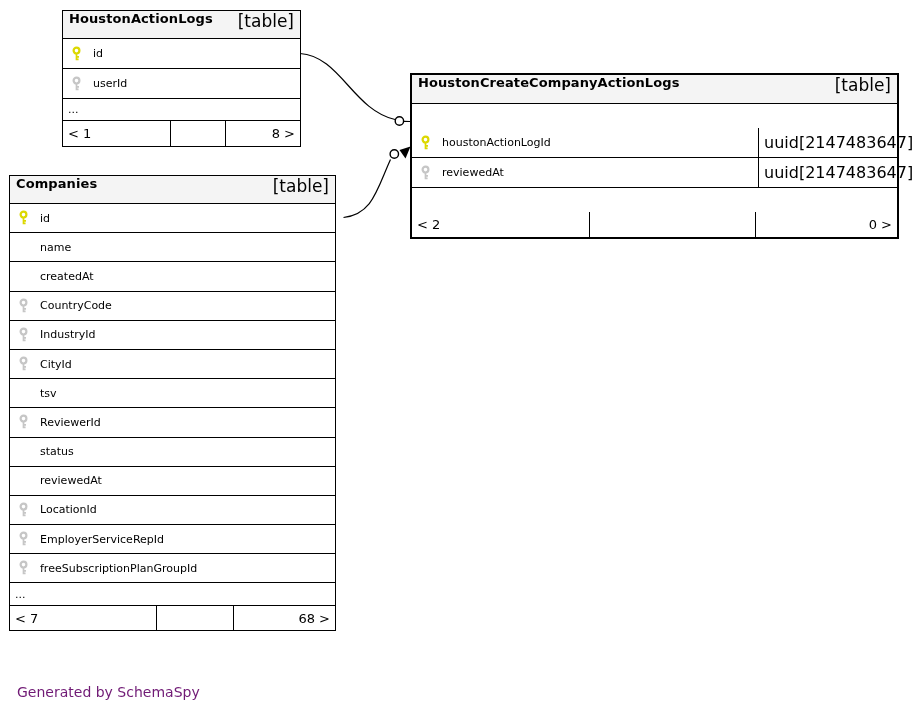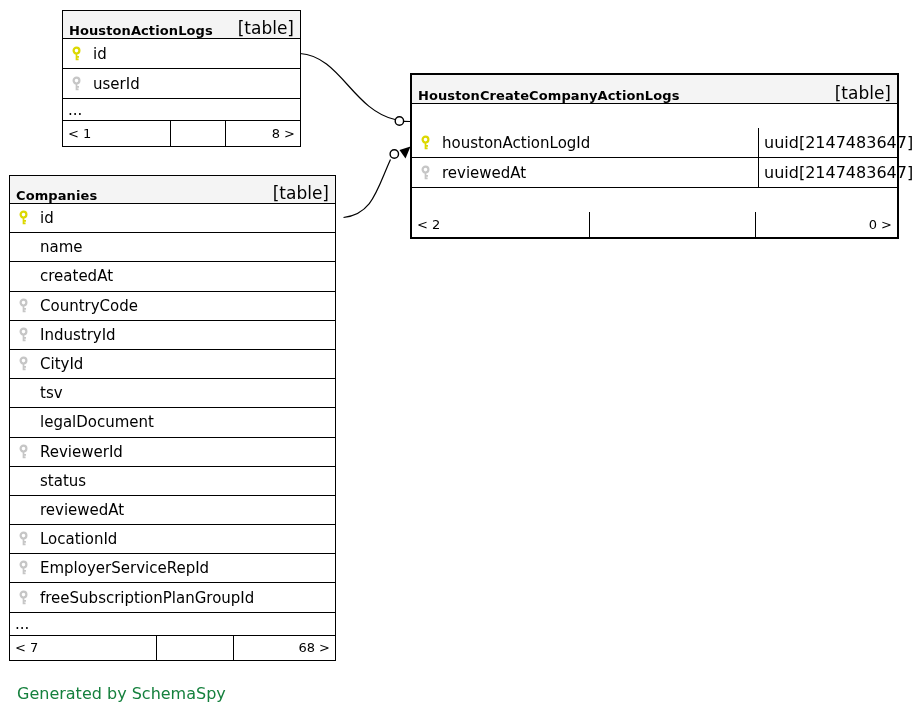--- a/index.html
+++ b/index.html
@@ -8,34 +8,34 @@
     font-family:"DejaVu Sans", "Liberation Sans", sans-serif;
     color:#000;
     overflow:hidden;
   }
   .db-table {
     position:absolute; background:#fff; border:1px solid #000;
     box-sizing:border-box; display:flex; flex-direction:column;
   }
   .db-table.emph { border-width:2.5px; }
   .tbl-header {
-    display:flex; justify-content:space-between; align-items:flex-end;
+    display:flex; justify-content:space-between; align-items:flex-start;
     background:#f4f4f4; border-bottom:1px solid #000;
     padding:0 6px; box-sizing:border-box; flex:0 0 auto;
   }
   .tbl-name { font-weight:bold; font-size:13px; letter-spacing:0.1px; }
   .tbl-tag  { font-size:17px; }
   .col-row {
     display:flex; align-items:center; border-bottom:1px solid #000;
     box-sizing:border-box; position:relative; background:#fff; flex:0 0 auto;
   }
   .col-row .key { position:absolute; left:8px; top:50%; transform:translateY(-50%); }
   .key.primary { color:#dcd800; }
   .key.foreign { color:#c6c6c6; }
-  .col-name { flex:1; font-size:15px; padding-left:30px; white-space:nowrap; overflow:hidden; }
+  .col-name { flex:1; font-size:11px; padding-left:30px; white-space:nowrap; overflow:hidden; }
   .col-type {
     width:139px; align-self:stretch; display:flex; align-items:center;
     border-left:1px solid #000; padding-left:5px; box-sizing:border-box;
     font-size:16px; white-space:nowrap;
   }
   .col-row.ellipsis .col-name { padding-left:5px; }
   .tbl-footer { display:flex; flex:0 0 auto; }
   .ft-cell {
     display:flex; align-items:center; padding:0 5px; box-sizing:border-box;
     font-size:13px; border-right:1px solid #000; white-space:nowrap;
@@ -64,21 +64,21 @@
   #t3 .tbl-header { height:28px; }
   #t3 .col-row { height:29.2px; }
   #t3 .col-row.ellipsis { height:23px; }
   #t3 .tbl-footer { height:24px; }
   #t3 .ft-cell:nth-child(1) { width:147px; }
   #t3 .ft-cell:nth-child(2) { width:77px; }
 
   #rel-svg { position:absolute; left:0; top:0; pointer-events:none; }
 
   #generated-note {
-    position:absolute; left:17px; top:684px; font-size:16px; color:#15803d;
+    position:absolute; left:17px; top:684px; font-size:14px; color:#701a75;
   }
 </style>
 </head>
 <body>
 
 <svg id="rel-svg" width="916" height="717">
 
   <g>
     <path d="M 300 53.5 C 340 56, 353 110, 395 119.5" fill="none" stroke="#000" stroke-width="1.2"></path>
     <line x1="403.6" y1="121.3" x2="410" y2="121.5" stroke="#000" stroke-width="1.2"></line>
@@ -216,25 +216,20 @@
         <span class="col-name">CityId</span>
 
       </div>
 
       <div class="col-row">
 
         <span class="col-name">tsv</span>
 
       </div>
 
-      <div class="col-row">
-
-        <span class="col-name">legalDocument</span>
-
-      </div>
 
       <div class="col-row">
         <svg class="key foreign" width="11" height="16" viewBox="0 0 11 16">
           <circle cx="5.5" cy="4.6" r="2.9" fill="none" stroke="currentColor" stroke-width="2.2"></circle>
           <path d="M5.5 7.5 V14.2 M5.5 10.8 H8 M5.5 13.3 H7.6" fill="none" stroke="currentColor" stroke-width="1.7"></path>
         </svg>
         <span class="col-name">ReviewerId</span>
 
       </div>
 

